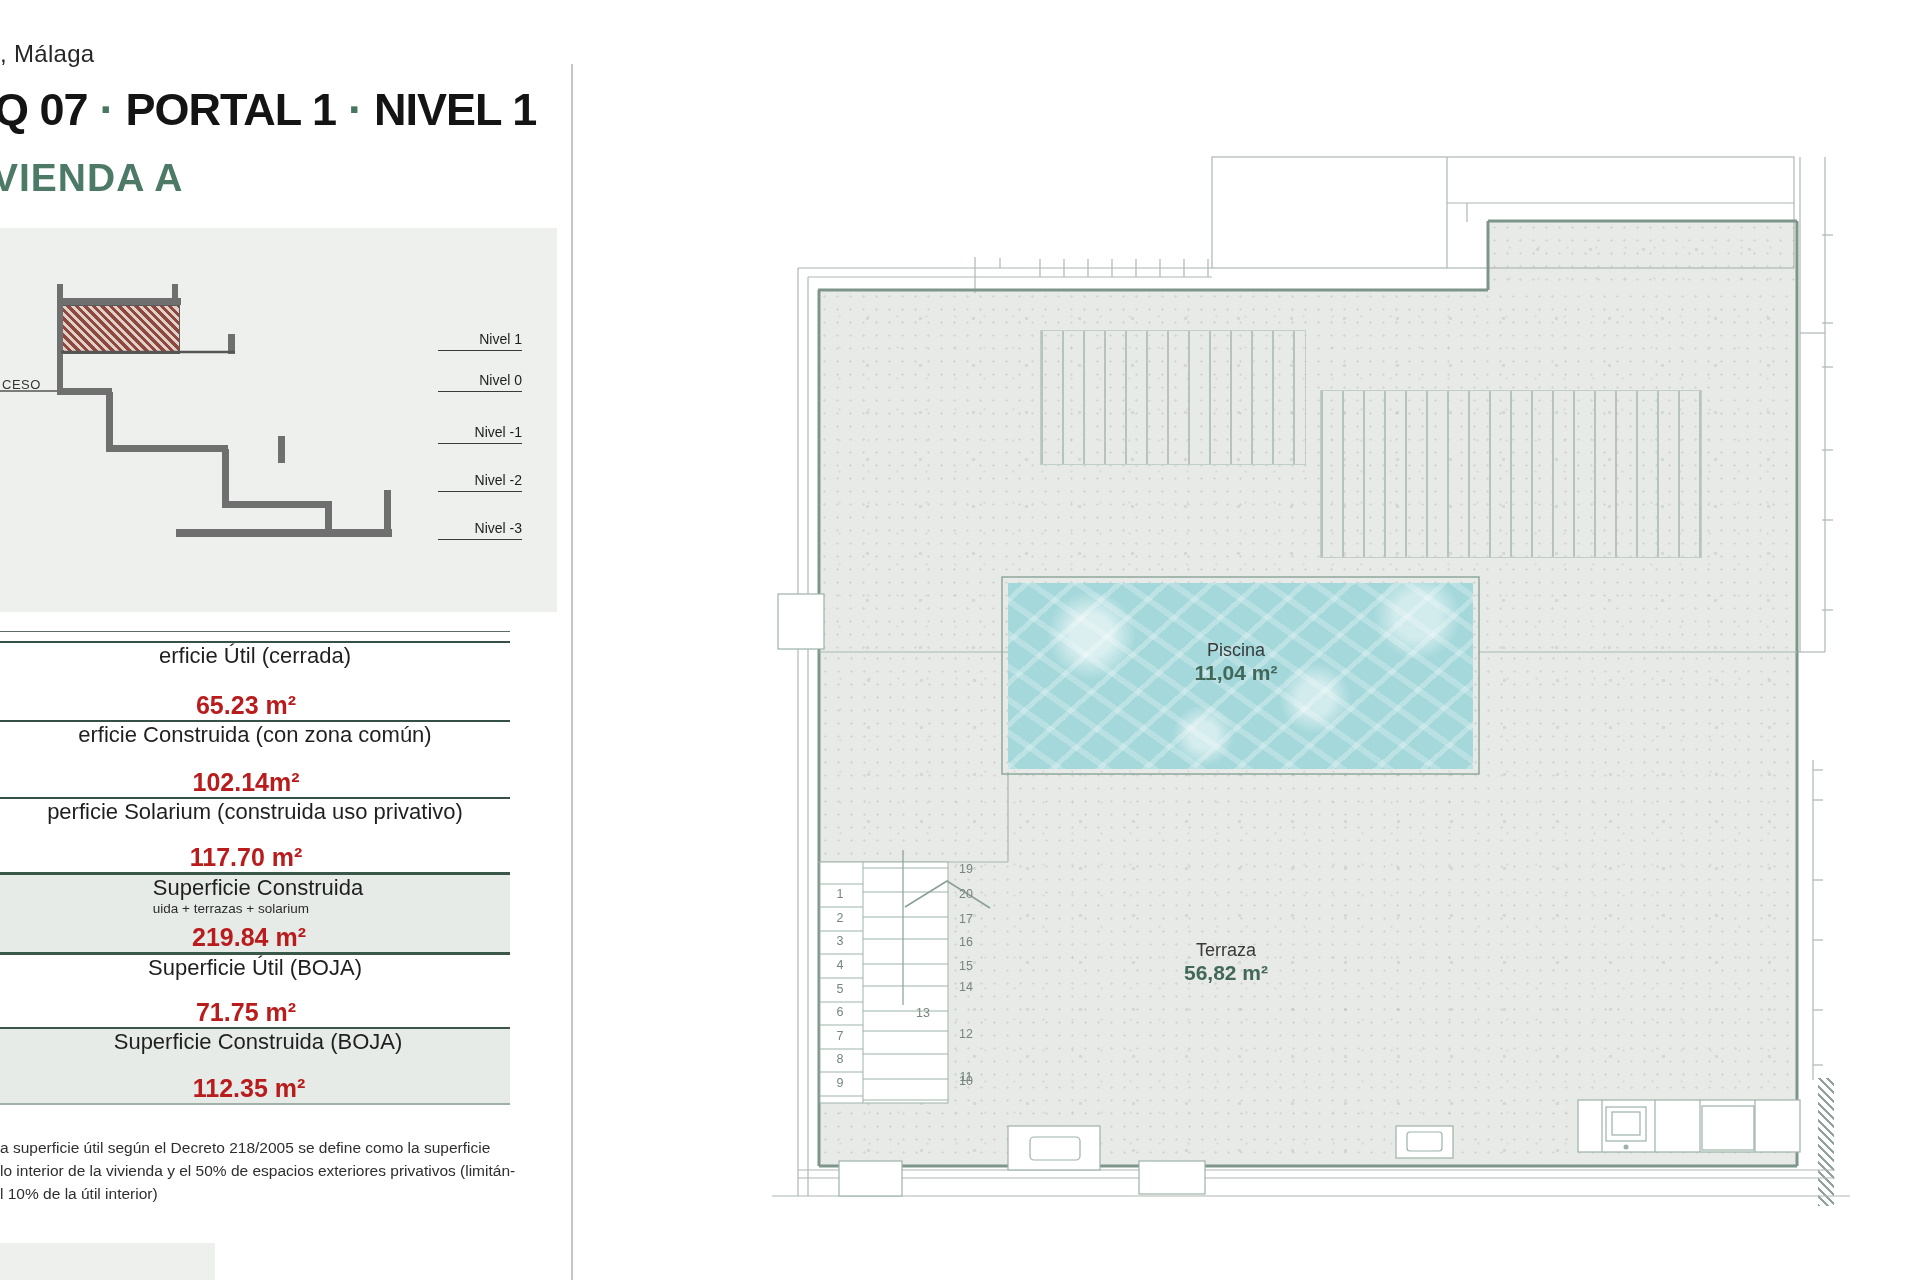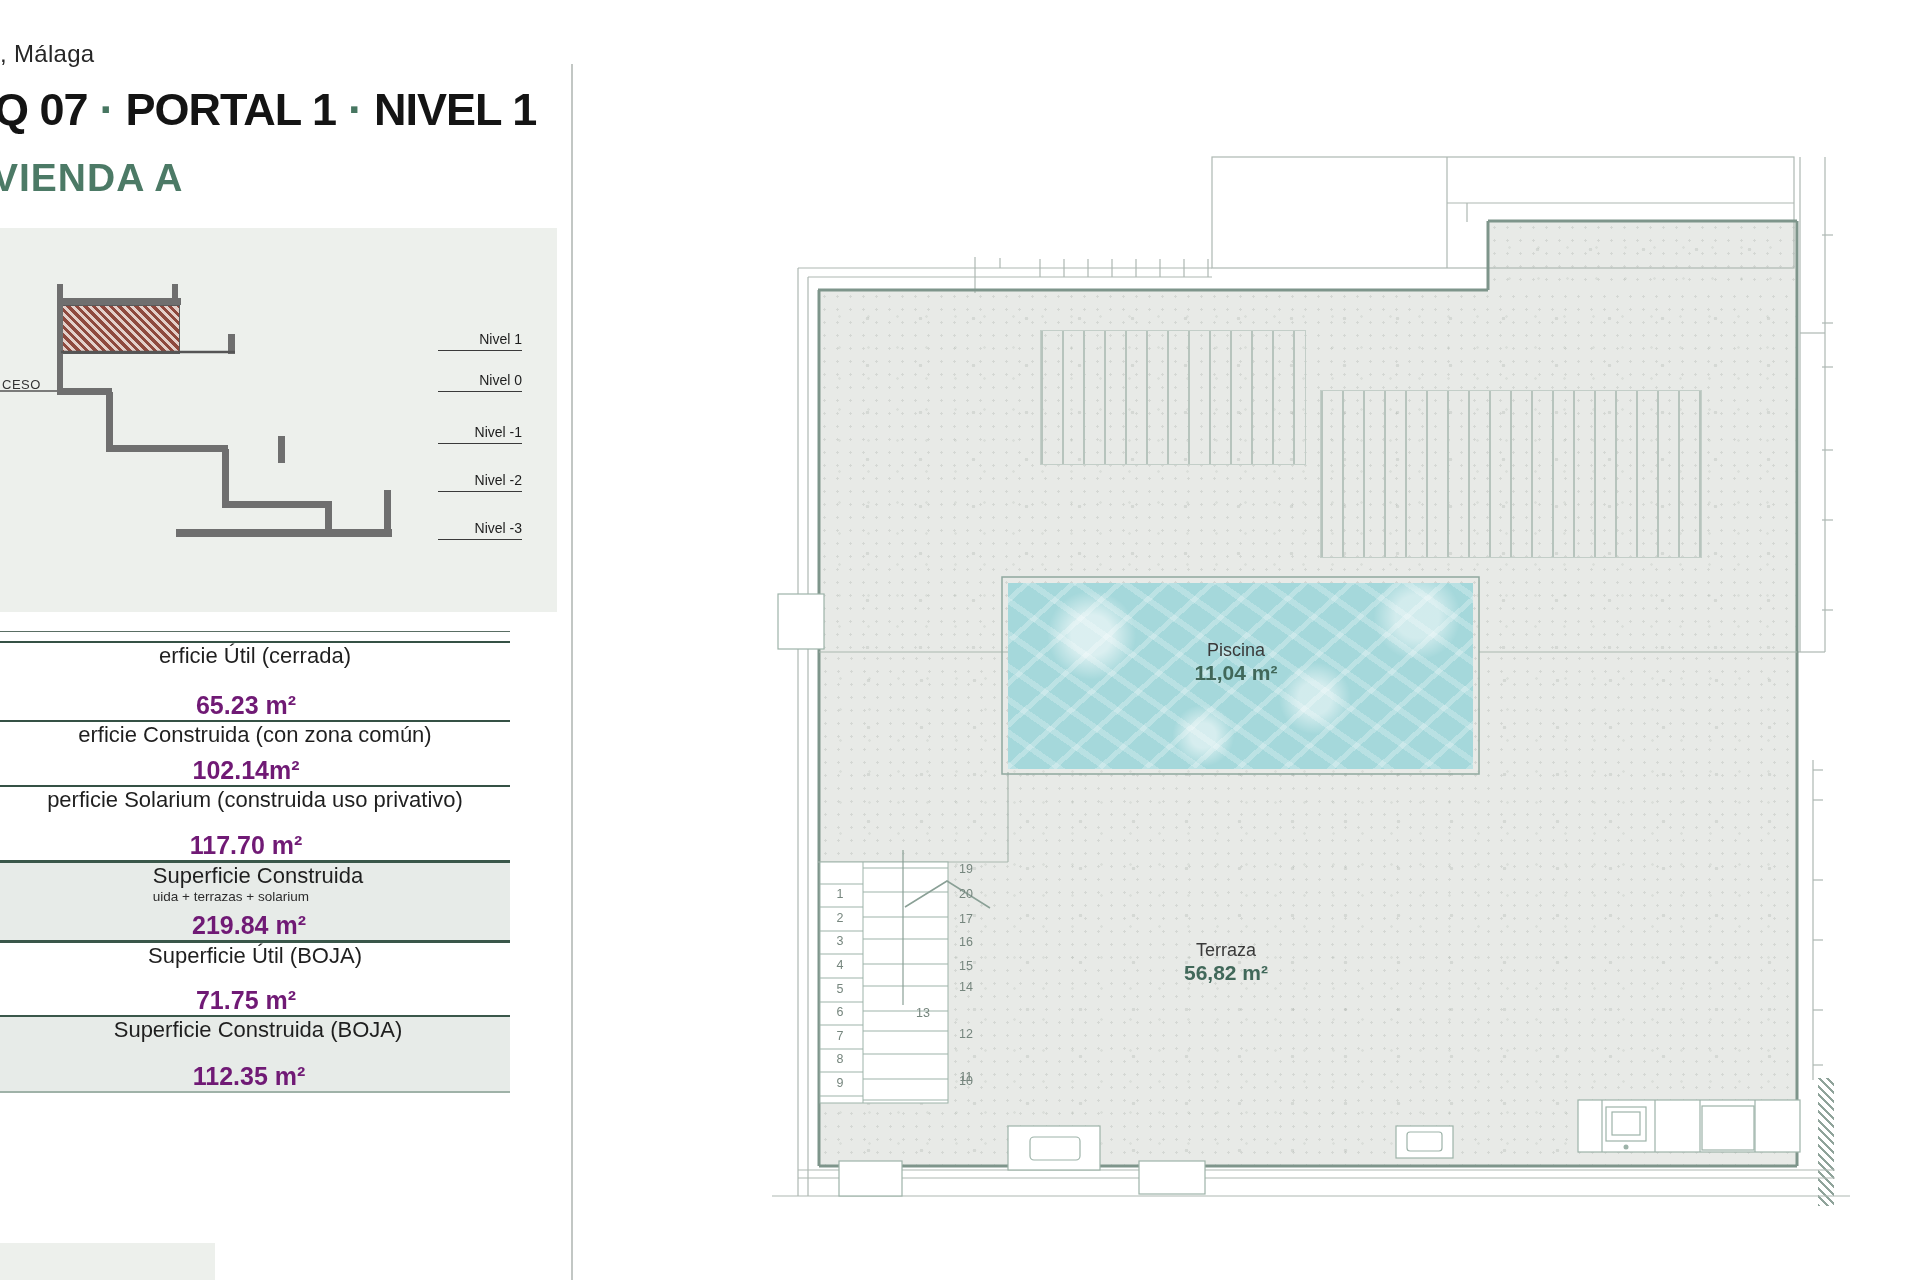--- a/index.html
+++ b/index.html
@@ -20,23 +20,23 @@
   .ceso{left:2px;top:377px;font-size:13px;color:#333;letter-spacing:.5px;}
   .level{position:absolute;left:438px;width:84px;text-align:right;font-size:14px;color:#1d1d1d;
      padding-bottom:3px;border-bottom:1.5px solid #3a3a3a;white-space:nowrap;}
 
   
   .areas{left:0;top:631px;width:510px;}
   .t-top{height:12px;border-top:1px solid #5a6e64;border-bottom:2.5px solid #355145;box-sizing:border-box;}
   .row{display:flex;align-items:center;justify-content:space-between;box-sizing:border-box;flex-direction:column;}
   .row .lbl{font-size:22px;color:#1f1f1f;white-space:nowrap;}
   .row .sub{font-size:13.5px;color:#2c2c2c;margin-top:0;white-space:nowrap;}
-  .row .val{font-size:25px;font-weight:700;color:#701a75;padding-right:18px;white-space:nowrap;}
+  .row .val{font-size:25px;font-weight:700;color:#b91c1c;padding-right:18px;white-space:nowrap;}
   .r1{height:79px;border-bottom:2px solid #355145;}
-  .r2{height:65px;border-bottom:2px solid #355145;}
+  .r2{height:77px;border-bottom:2px solid #355145;}
   .r3{height:73px;}
   .r4{height:83px;background:#e7ebe8;border-top:3px solid #3a574a;border-bottom:3px solid #3a574a;padding-left:6px;}
   .r5{height:72px;}
   .r6{height:78px;background:#e7ebe8;border-top:2.5px solid #3a574a;border-bottom:2px solid #9fb2a8;padding-left:6px;}
 
   .footnote{left:0;top:1136px;width:560px;font-size:15.5px;line-height:23px;color:#2e2e2e;}
   .footnote div{white-space:nowrap;}
   .gray-box{left:0;top:1243px;width:215px;height:37px;background:#edf0ec;}
   .divider{left:571px;top:64px;width:1.5px;height:1216px;background:#c2c7c4;}
 
@@ -114,20 +114,25 @@
     <div class="row r5">
       <span class="lbl">Superficie Útil (BOJA)</span>
       <span class="val">71.75 m²</span>
     </div>
     <div class="row r6">
       <span class="lbl">Superficie Construida (BOJA)</span>
       <span class="val">112.35 m²</span>
     </div>
   </div>
 
+  <div class="abs footnote">
+    <div>a superficie útil según el Decreto 218/2005 se define como la superficie</div>
+    <div>lo interior de la vivienda y el 50% de espacios exteriores privativos (limitán-</div>
+    <div>l 10% de la útil interior)</div>
+  </div>
 
   <div class="abs gray-box"></div>
   <div class="abs divider"></div>
 
   <div class="abs speckle" style="left:818px;top:290px;width:979px;height:362px;"></div>
   <div class="abs speckle" style="left:819px;top:652px;width:978px;height:514px;"></div>
   <div class="abs speckle" style="left:1488px;top:221px;width:309px;height:69px;"></div>
   <div class="abs slats" style="left:1040px;top:330px;width:266px;height:135px;"></div>
   <div class="abs slats" style="left:1320px;top:390px;width:382px;height:168px;"></div>
   <div class="abs pool" style="left:1008px;top:583px;width:465px;height:186px;"></div>

